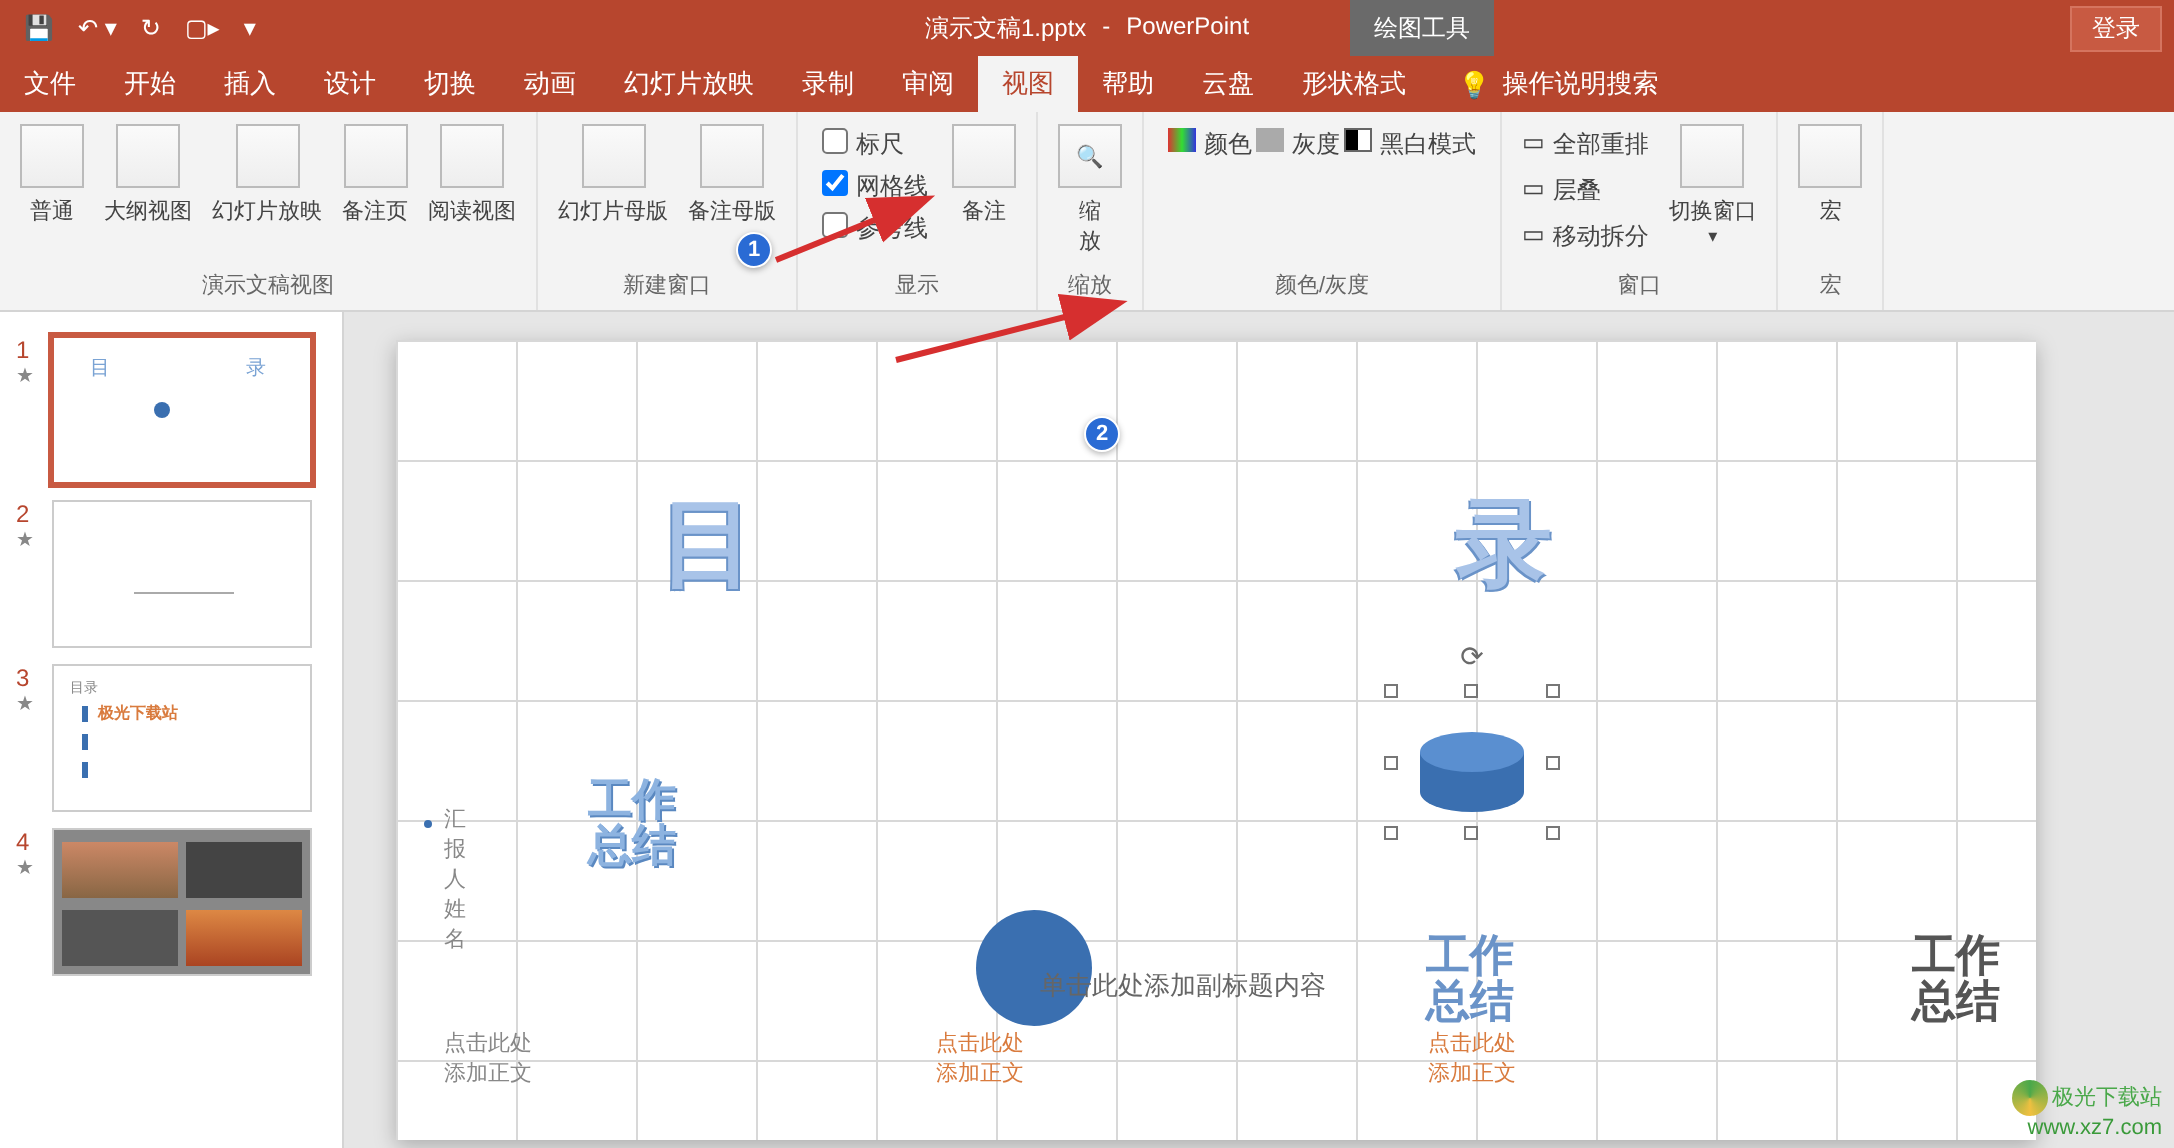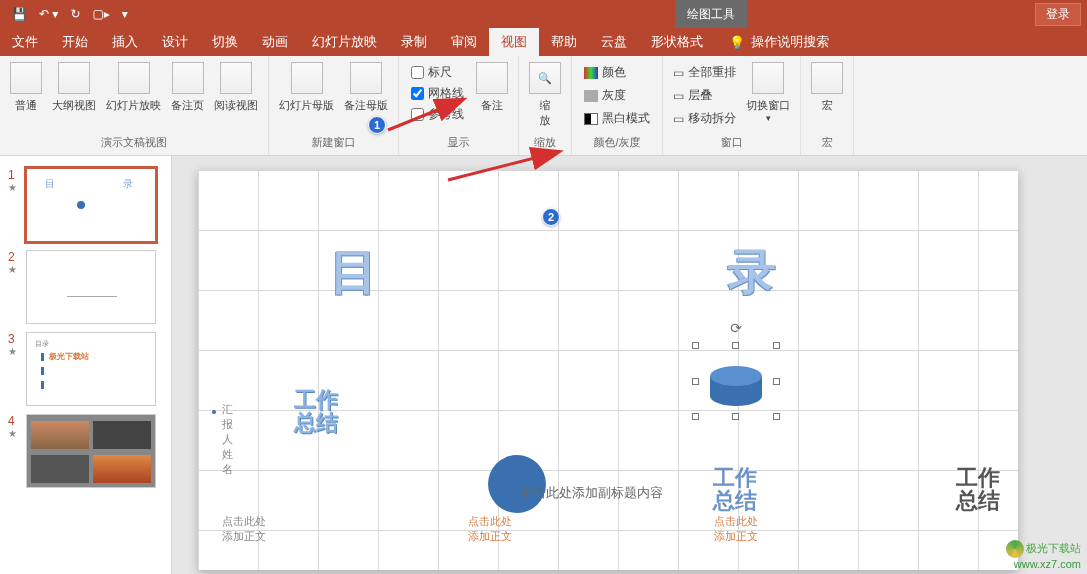--- a/index.html
+++ b/index.html
@@ -17,21 +17,21 @@
 .tabstrip .tab.active { background: #f3f3f3; color: #b7462e; }
 .tabstrip .tab.format { color: #fff; }
 .tabstrip .tell { display: flex; align-items: center; gap: 6px; padding-left: 14px; }
 
 .ribbon { height: 100px; background: #f3f3f3; border-bottom: 1px solid #d4d4d4; display: flex; }
 .ribbon-group { border-right: 1px solid #e1e1e1; display: flex; flex-direction: column; position: relative; }
 .ribbon-group-body { flex: 1; display: flex; align-items: flex-start; padding: 4px 6px 0 6px; gap: 2px; }
 .ribbon-group-label { height: 20px; text-align: center; font-size: 11px; color: #666; padding-bottom: 2px; position: relative; }
 .ribbon-btn { display: flex; flex-direction: column; align-items: center; justify-content: flex-start; padding: 2px 4px; cursor: pointer; font-size: 11px; color: #444; min-width: 38px; }
 .ribbon-btn .icon-box { width: 32px; height: 32px; border: 1px solid #bbb; background: linear-gradient(#fafafa,#eee); margin-bottom: 4px; display:flex; align-items:center; justify-content:center; }
-.chk-row { display: flex; align-items: center; gap: 4px; font-size: 12px; color: #444; padding: 2px 0; cursor: pointer; }
+.chk-row { display: flex; gap: 4px; font-size: 12px; color: #444; padding: 2px 0; cursor: pointer; }
 .chk-row input { width: 13px; height: 13px; }
 
 .worksplit { display: flex; height: calc(574px - 156px); }
 .thumb-panel { width: 172px; background: #fff; border-right: 1px solid #d4d4d4; overflow-y: auto; padding-top: 8px; }
 .thumb-item { display: flex; padding: 4px 8px; gap: 6px; }
 .thumb-num { font-size: 12px; color: #b7462e; width: 12px; }
 .thumb-star { font-size: 10px; color: #888; }
 .thumb-box { width: 130px; height: 74px; border: 1px solid #ccc; background: #fff; position: relative; overflow:hidden; }
 .thumb-box.selected { outline: 3px solid #c85a42; outline-offset: -1px; }
 
@@ -60,20 +60,25 @@
 </head>
 <body>
 
 <div class="titlebar">
   <div class="qat">
     <span>💾</span>
     <span>↶ ▾</span>
     <span>↻</span>
     <span>▢▸</span>
     <span>▾</span>
+  </div>
+  <div class="title-center">
+    <span>演示文稿1.pptx</span>
+    <span>-</span>
+    <span>PowerPoint</span>
   </div>
   <div class="contextual">
     <span>绘图工具</span>
   </div>
   <div class="login">
     <span>登录</span>
   </div>
 </div>
 
 <div class="tabstrip">
@@ -168,21 +173,21 @@
           <div class="icon-box">🔍</div>
           <span style="white-space:pre">缩
 放</span>
         </div>
     </div>
     <div class="ribbon-group-label">缩放</div>
   </div>
 
   <div class="ribbon-group">
     <div class="ribbon-group-body">
-      <div style="display:flex;flex-direction:column;padding:2px 6px;gap:2px;">
+      <div style="display:flex;flex-direction:row;padding:2px 6px;gap:2px;">
         <div class="chk-row">
             <span style="display:inline-block;width:14px;height:12px;background:linear-gradient(90deg,#d33,#3d3,#33d);"></span>
             <span>颜色</span>
           </div>
         <div class="chk-row">
             <span style="display:inline-block;width:14px;height:12px;background:#aaa;"></span>
             <span>灰度</span>
           </div>
         <div class="chk-row">
             <span style="display:inline-block;width:14px;height:12px;background:linear-gradient(90deg,#000 50%,#fff 50%);border:1px solid #666;"></span>

